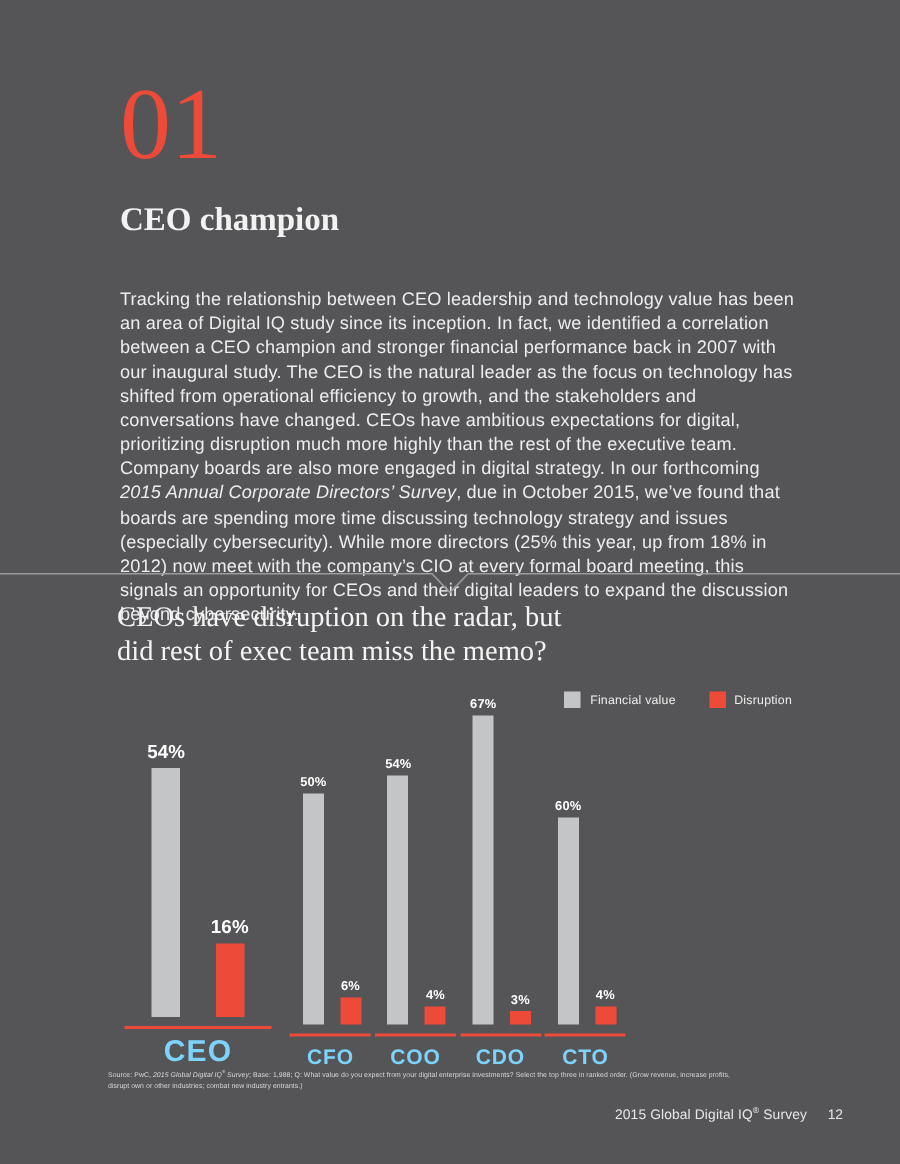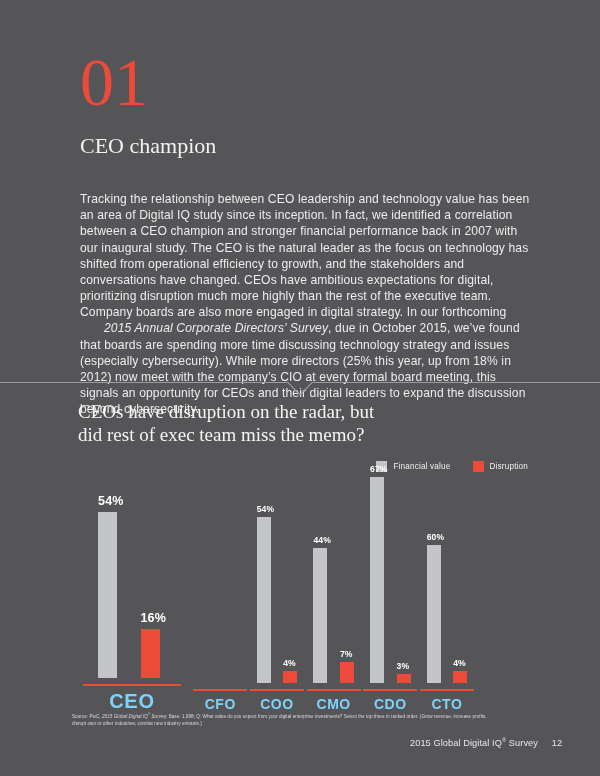--- a/index.html
+++ b/index.html
@@ -36,37 +36,36 @@
   }
 
   .section-title {
     position: absolute;
     left: 80px;
     top: 133px;
     font-family: "Liberation Serif", serif;
     font-size: 22px;
     line-height: 26px;
     color: #f2f2f2;
-    font-weight: 400;
+    font-weight: 700;
   }
 
   
   .body-copy {
     position: absolute;
     left: 80px;
     top: 179px;
     width: 452px;
     font-size: 12.1px;
     line-height: 16.15px;
     color: #eceded;
     letter-spacing: 0.01em;
     text-align: left;
   }
   .body-copy em {
-    margin-left: 24px;
   }
 
   
   .divider {
     position: absolute;
     left: 0;
     top: 380px;
     width: 600px;
     height: 20px;
   }
@@ -145,21 +144,21 @@
     gap: 9px;
   }
   .group.featured .group-bars {
     gap: 17px;
   }
   .bar-wrap {
     position: relative;
     display: flex;
     flex-direction: column;
     justify-content: flex-end;
-    align-items: flex-start;
+    align-items: center;
     height: 100%;
   }
   .bar {
     width: 14px;
     display: block;
   }
   .group.featured .bar {
     width: 19px;
   }
   .bar.gray { background: #c4c5c7; }
@@ -280,50 +279,46 @@
             </div>
             <div class="bar-wrap">
               <div class="bar-value">16%</div>
               <div class="bar red" style="height: 49.1429px;"></div>
             </div>
           </div>
           <div class="group-rule" style="width: 98px;"></div>
           <div class="group-label">CEO</div>
         </div>
         <div class="group" style="width: 56.6667px;">
+          <div class="group-bars">
+            <div class="bar-wrap">
+              <div class="bar-value">50%</div>
+              <div class="bar gray" style="height: 153.571px;"></div>
+            </div>
+            <div class="bar-wrap">
+              <div class="bar-value">6%</div>
+              <div class="bar red" style="height: 18.4286px;"></div>
+            </div>
+          </div>
           <div class="group-rule" style="width: 54px;"></div>
           <div class="group-label">CFO</div>
         </div>
         <div class="group" style="width: 56.6667px;">
           <div class="group-bars">
             <div class="bar-wrap">
               <div class="bar-value">54%</div>
               <div class="bar gray" style="height: 165.857px;"></div>
             </div>
             <div class="bar-wrap">
               <div class="bar-value">4%</div>
               <div class="bar red" style="height: 12.2857px;"></div>
             </div>
           </div>
           <div class="group-rule" style="width: 54px;"></div>
           <div class="group-label">COO</div>
-        </div>
-        <div class="group" style="width: 56.6667px;">
-          <div class="group-bars">
-            <div class="bar-wrap">
-              <div class="bar-value">44%</div>
-              <div class="bar gray" style="height: 135.143px;"></div>
-            </div>
-            <div class="bar-wrap">
-              <div class="bar-value">7%</div>
-              <div class="bar red" style="height: 21.5px;"></div>
-            </div>
-          </div>
-          <div class="group-rule" style="width: 54px;"></div>
-          <div class="group-label">CMO</div>
         </div>
         <div class="group" style="width: 56.6667px;">
           <div class="group-bars">
             <div class="bar-wrap">
               <div class="bar-value">67%</div>
               <div class="bar gray" style="height: 205.786px;"></div>
             </div>
             <div class="bar-wrap">
               <div class="bar-value">3%</div>
               <div class="bar red" style="height: 9.21429px;"></div>

